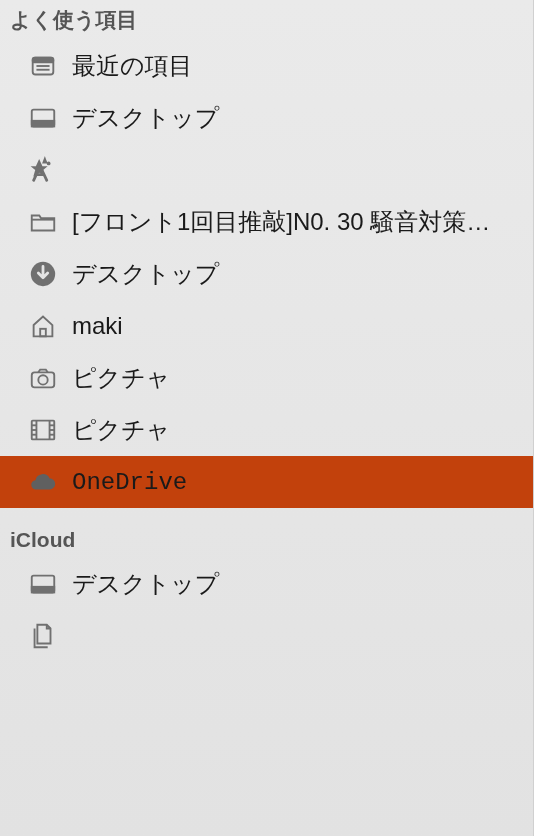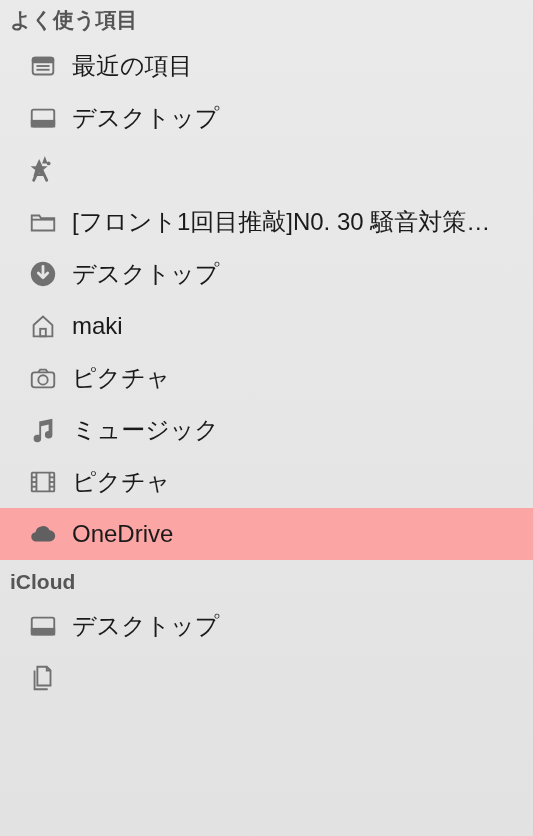--- a/index.html
+++ b/index.html
@@ -14,34 +14,35 @@
     .section-header {
       font-size: 21px;
       font-weight: 600;
       color: #555;
       padding: 8px 10px 6px 10px;
     }
     .section-header.first {
       padding-top: 6px;
     }
     .section-header.second {
-      padding-top: 10px;
+      padding-top: 20px;
     }
     .sidebar-item {
       display: flex;
       align-items: center;
       height: 52px;
       padding-left: 26px;
       padding-right: 16px;
       cursor: default;
       white-space: nowrap;
       overflow: hidden;
     }
     .sidebar-item.selected {
-      background: #fca5a5;
+      background: #c2410c;
+      font-family: Liberation Mono, monospace;
     }
     .icon {
       width: 34px;
       height: 34px;
       flex-shrink: 0;
       display: inline-flex;
       align-items: center;
       justify-content: center;
       color: #666;
     }
@@ -138,28 +139,20 @@
     <span class="icon">
       <svg viewBox="0 0 32 32" fill="none" stroke="#707070" stroke-width="2">
           <rect x="4" y="10" width="24" height="16" rx="3"></rect>
           <path d="M11 10 L13 7 L19 7 L21 10"></path>
           <circle cx="16" cy="18" r="5"></circle>
         </svg>
     </span>
     <span class="item-label">ピクチャ</span>
   </div>
 
-  <div class="sidebar-item">
-    <span class="icon">
-      <svg viewBox="0 0 32 32" fill="#707070">
-          <path d="M12 7 L26 4 L26 21 A4 4 0 1 1 22 17 L22 10 L14 12 L14 25 A4 4 0 1 1 10 21 L12 21 Z"></path>
-        </svg>
-    </span>
-    <span class="item-label">ミュージック</span>
-  </div>
 
   <div class="sidebar-item">
     <span class="icon">
       <svg viewBox="0 0 32 32" fill="none" stroke="#707070" stroke-width="2">
           <rect x="4" y="6" width="24" height="20" rx="1"></rect>
           <line x1="9" y1="6" x2="9" y2="26"></line>
           <line x1="23" y1="6" x2="23" y2="26"></line>
           <line x1="4" y1="11" x2="9" y2="11"></line>
           <line x1="4" y1="16" x2="9" y2="16"></line>
           <line x1="4" y1="21" x2="9" y2="21"></line>

